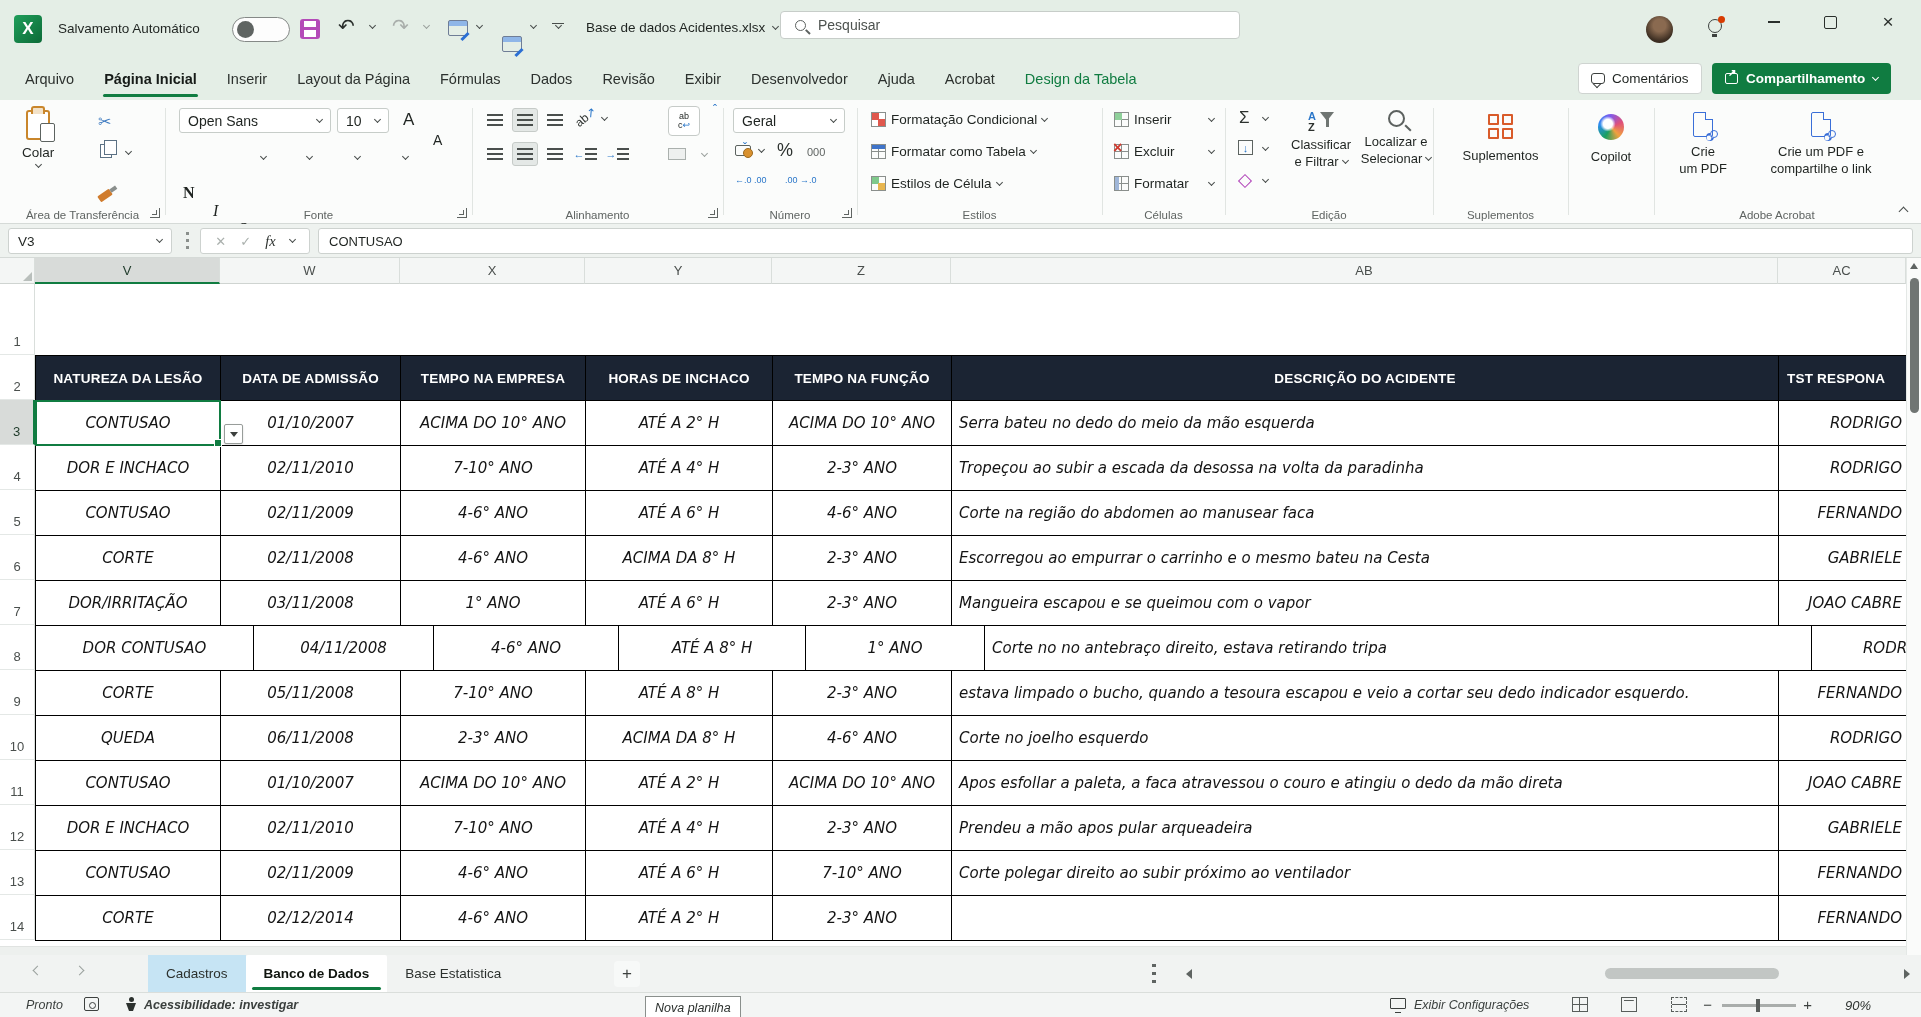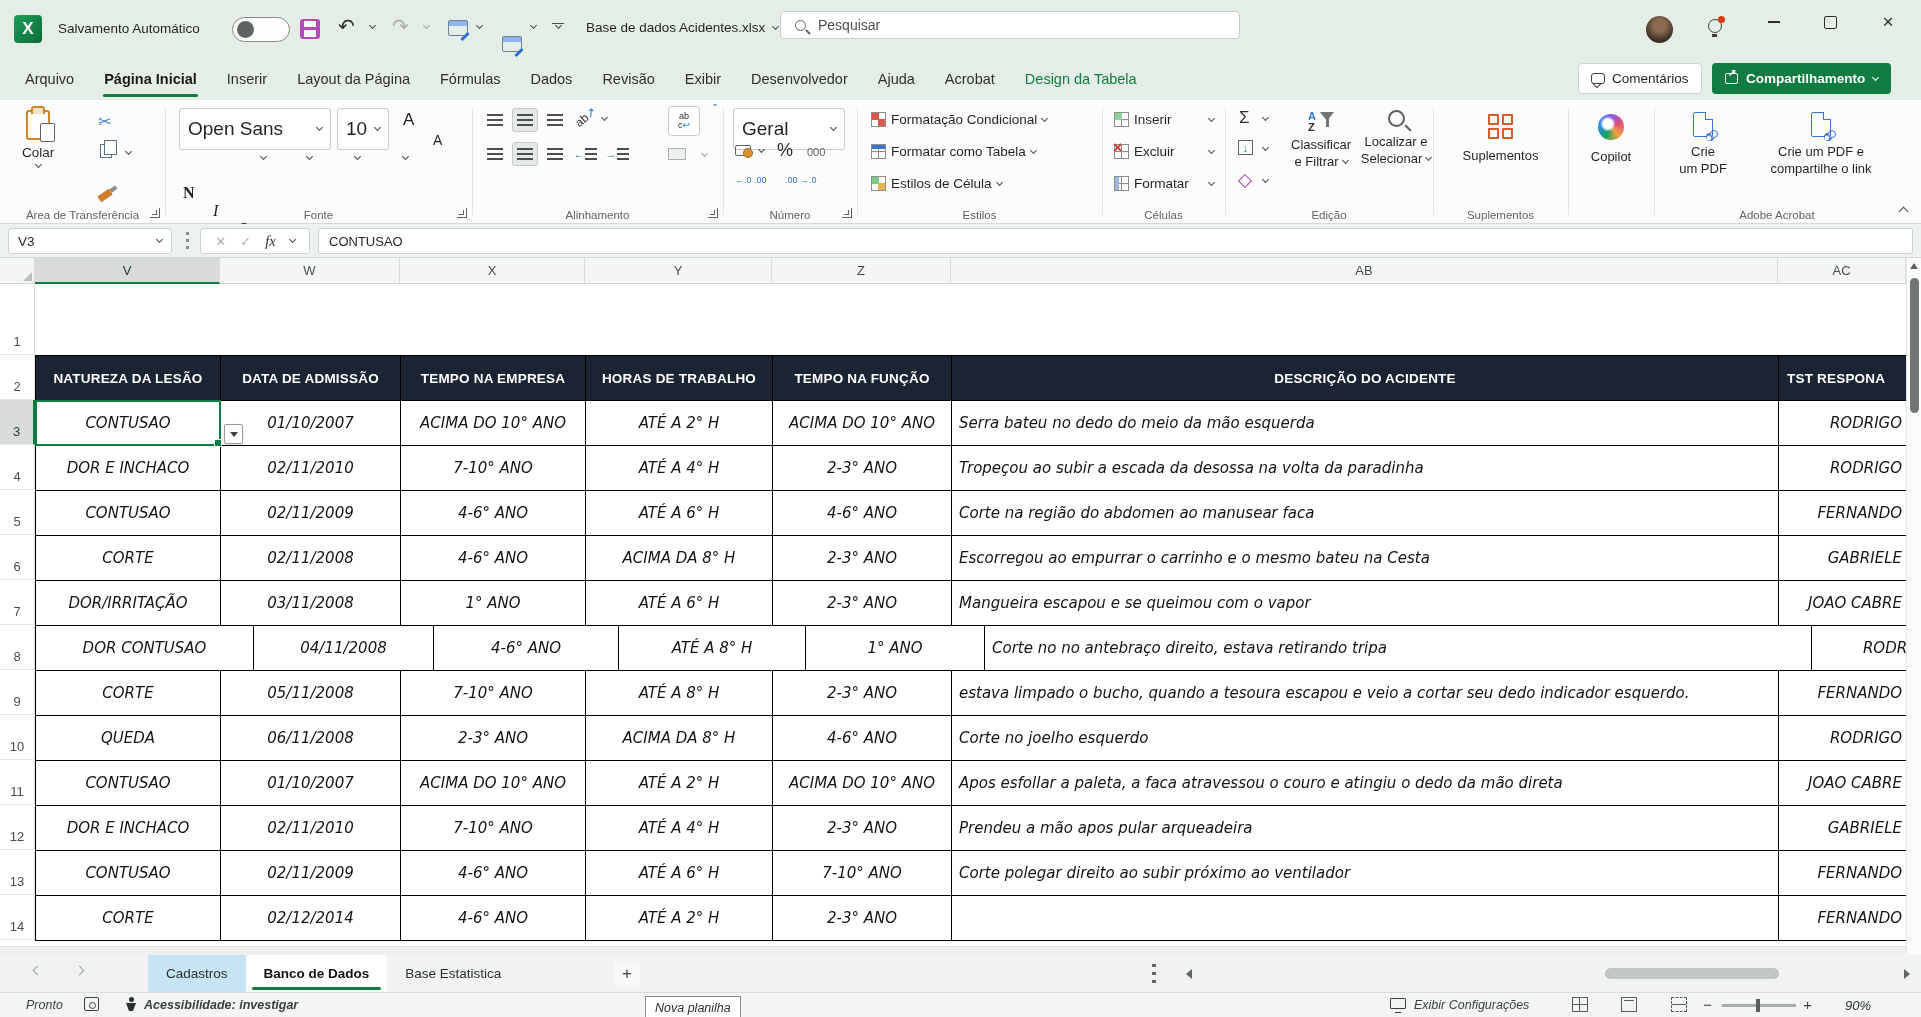--- a/index.html
+++ b/index.html
@@ -90,22 +90,22 @@
   .clipboard::before { content:""; position:absolute; left:3px; top:-6px; width:10px; height:6px;
     border:2px solid #c9862b; border-bottom:none; border-radius:3px 3px 0 0; background:#f3e2c8; }
   .clipboard::after { content:""; position:absolute; right:-7px; bottom:-4px; width:13px; height:17px;
     background:#fff; border:1.6px solid #5c6360; border-radius:2px; }
   .scissors { font-size:16px; color:#3e7bc0; }
   .copy-ic { width:12px; height:14px; border:1.5px solid #5c7184; position:relative; background:#fff; }
   .copy-ic::after { content:""; position:absolute; left:3px; top:-5px; width:11px; height:13px;
     border:1.5px solid #5c7184; background:#fff; }
   .painter { width:14px; height:7px; background:#d07c2d; border-radius:1px; position:relative; transform:rotate(-35deg); }
   .painter::after { content:""; position:absolute; right:-7px; top:1px; width:7px; height:4px; background:#8a8f8c; }
-  .fselect { height:42px; background:#fff; border:1px solid #c7cdc9; border-radius:3px;
-    display:flex; align-items:center; justify-content:space-between; padding:4px 8px; font-size:19px; color:#1f2421; }
+  .fselect { height:25px; background:#fff; border:1px solid #c7cdc9; border-radius:3px;
+    display:flex; align-items:center; justify-content:space-between; padding:4px 8px; font-size:14px; color:#1f2421; }
   .fgly { font-size:16px; color:#1f2421; position:relative; }
   .fgly.b { font-weight:bold; font-family:"Liberation Serif",serif; }
   .fgly.i { font-style:italic; font-family:"Liberation Serif",serif; }
   .fgly.u { text-decoration:underline; font-family:"Liberation Serif",serif; }
   .mark { position:absolute; left:-1px; bottom:-4px; width:15px; height:4px; }
   .grow::after { content:"ˆ"; color:#2b77c9; font-size:12px; position:absolute; top:-7px; right:-7px; }
   .shrink::after { content:"ˇ"; color:#2b77c9; font-size:12px; position:absolute; bottom:-7px; right:-7px; }
   .borders-ic { width:15px; height:15px; border:1.4px dashed #8a8f8c; position:relative; }
   .borders-ic::before { content:""; position:absolute; left:50%; top:0; bottom:0; width:0; border-left:1.4px dashed #8a8f8c; }
   .borders-ic::after { content:""; position:absolute; top:50%; left:0; right:0; height:0; border-top:1.4px dashed #8a8f8c; }
@@ -589,21 +589,21 @@
         <div class="rown" style="height: 45px;">11</div>
         <div class="rown" style="height: 45px;">12</div>
         <div class="rown" style="height: 45px;">13</div>
         <div class="rown" style="height: 45px;">14</div>
       </div>
     <div id="xtable">
         <div class="trow head">
           <div class="tc c0" style="width: 185px;">NATUREZA DA LESÃO</div>
           <div class="tc c1" style="width: 180px;">DATA DE ADMISSÃO</div>
           <div class="tc c2" style="width: 185px;">TEMPO NA EMPRESA</div>
-          <div class="tc c3" style="width: 187px;">HORAS DE TRABALHO</div>
+          <div class="tc c3" style="width: 187px;">HORAS DE INCHACO</div>
           <div class="tc c4" style="width: 179px;">TEMPO NA FUNÇÃO</div>
           <div class="tc c5" style="width: 827px;">DESCRIÇÃO DO ACIDENTE</div>
           <div class="tc c6" style="width: 128px;">TST RESPONA</div>
         </div>
         <div class="trow">
           <div class="tc c0" style="width: 185px;">CONTUSAO</div>
           <div class="tc c1" style="width: 180px;">01/10/2007</div>
           <div class="tc c2" style="width: 185px;">ACIMA DO 10° ANO</div>
           <div class="tc c3" style="width: 187px;">ATÉ A 2° H</div>
           <div class="tc c4" style="width: 179px;">ACIMA DO 10° ANO</div>

